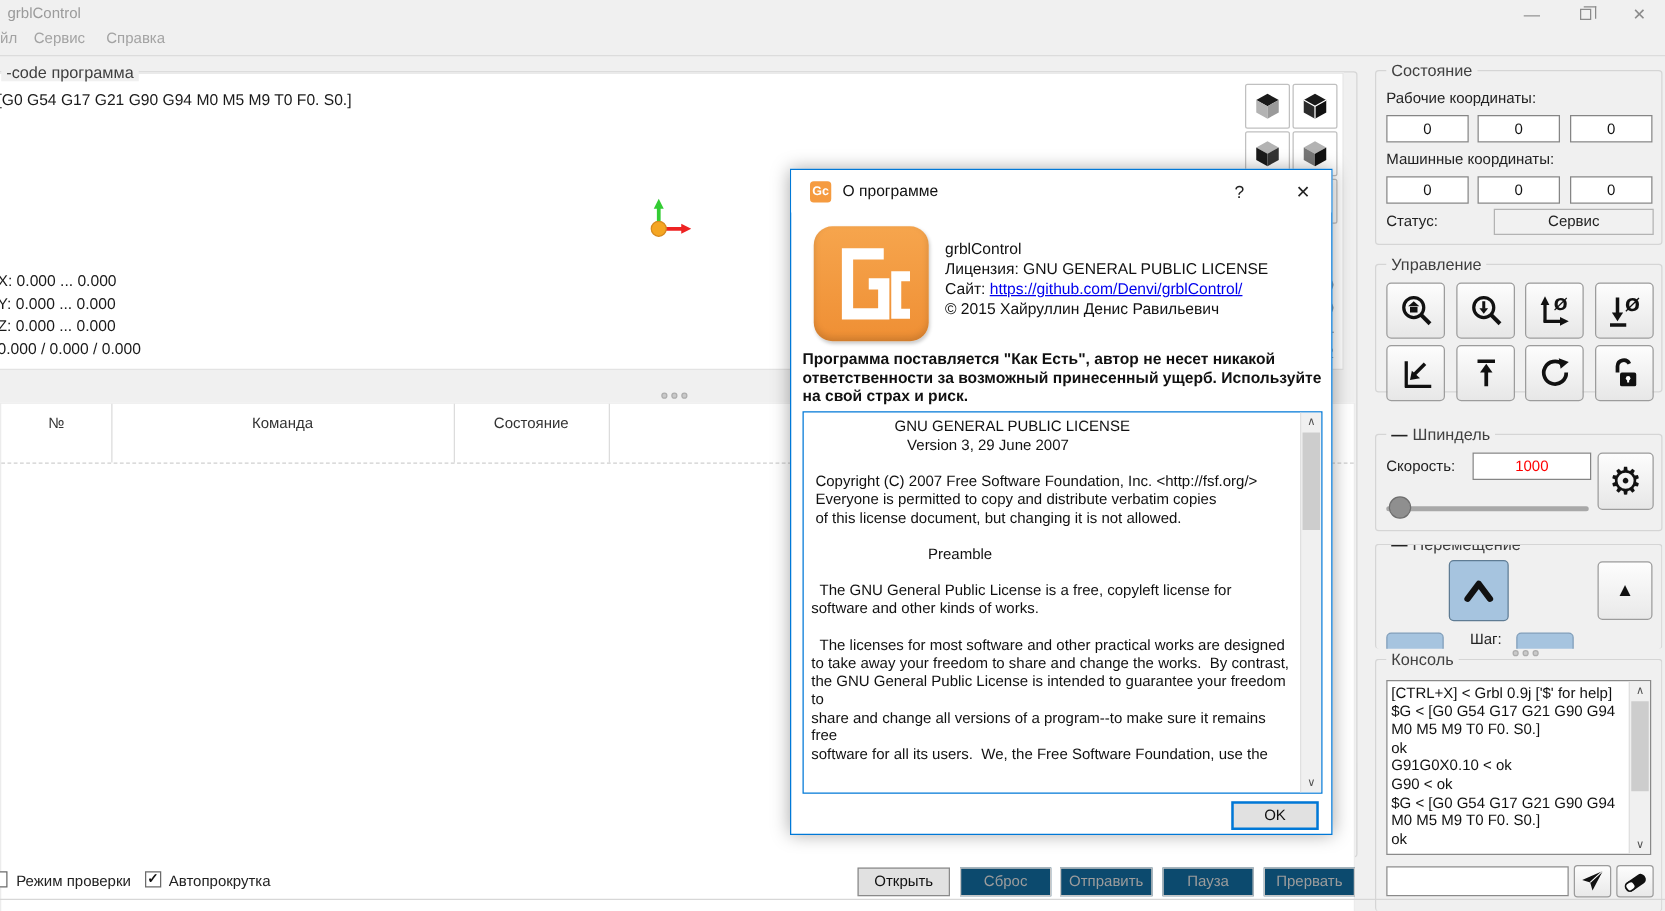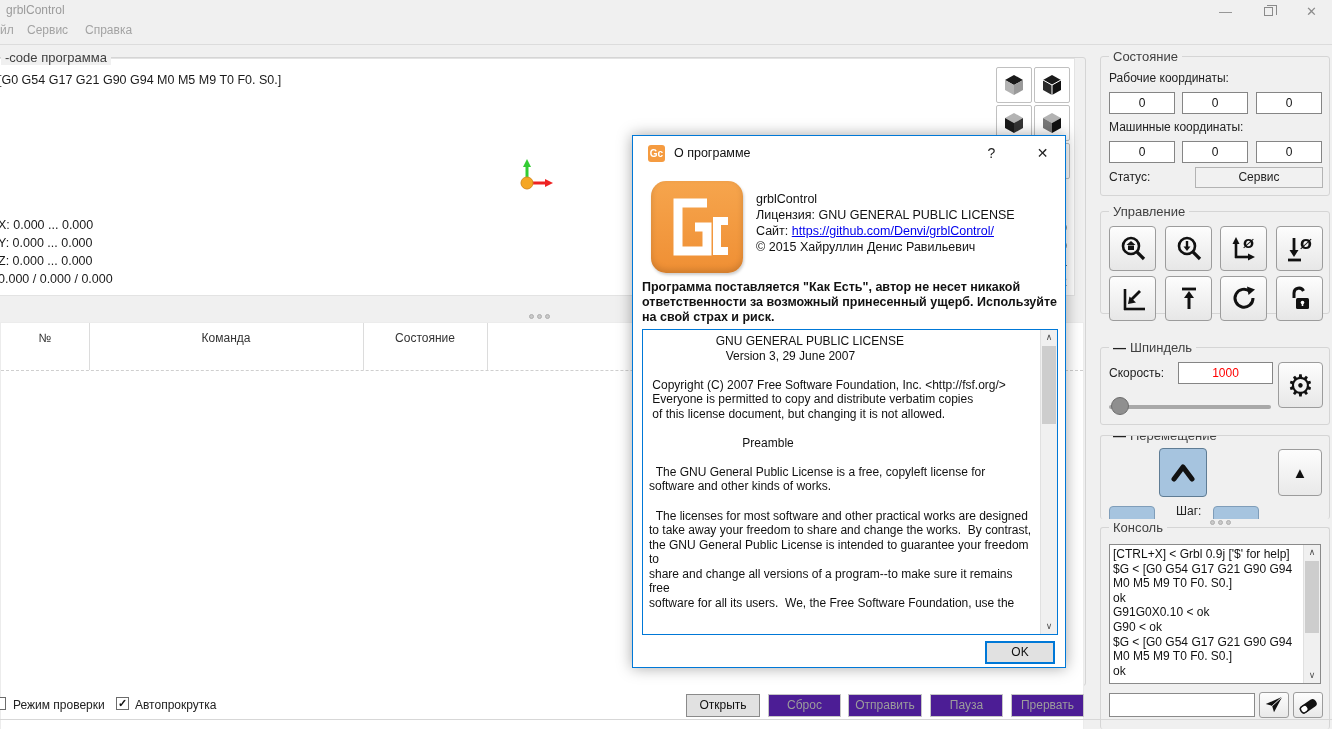--- a/index.html
+++ b/index.html
@@ -30,21 +30,21 @@
   .split-dot { width:5px; height:5px; border-radius:50%; background:#c9c9c9; border:1px solid #adadad; display:inline-block; margin:0 1.5px; }
   .table-head-cell { position:absolute; top:8px; text-align:center; color:#333; }
   .th-vline { position:absolute; width:1px; background:#dcdcdc; }
   .th-hline { position:absolute; height:0; border-top:1px dashed #cfcfcf; }
 
   
   .checkbox { position:absolute; width:13px; height:13px; background:#fff; border:1px solid #6b6b6b; font-size:11px; line-height:11px; text-align:center; color:#111; font-weight:bold; }
   .cb-label { position:absolute; color:#222; }
   .bbtn { position:absolute; height:23px; text-align:center; line-height:21px; font-size:12px; }
   .bbtn.on  { background:#e1e1e1; border:1px solid #8a8a8a; color:#111; }
-  .bbtn.off { background:#4c1d95; border:1px solid #c6c6c6; color:#9c9c9c; }
+  .bbtn.off { background:#0c4a6e; border:1px solid #c6c6c6; color:#9c9c9c; }
 
   
   .coord-box { position:absolute; width:66px; height:22px; background:#fff; border:1px solid #858585; text-align:center; line-height:20px; color:#111; }
   .field-label { position:absolute; color:#222; }
   .status-box { position:absolute; left:94px; top:110px; width:128px; height:21px; background:#f1f1f1; border:1px solid #b3b3b3; text-align:center; line-height:19px; color:#222; }
   .ctl-btn { position:absolute; width:47px; height:45px; border:1px solid #9c9c9c; border-radius:4px; background:linear-gradient(#fdfdfd,#e7e7e7); display:flex; align-items:center; justify-content:center; }
   .speed-input { position:absolute; left:77px; top:14px; width:95px; height:22px; background:#fff; border:1px solid #858585; color:#ff0000; text-align:center; line-height:20px; }
   .gear-btn { position:absolute; left:177px; top:14px; width:45px; height:46px; border:1px solid #9c9c9c; border-radius:4px; background:linear-gradient(#fdfdfd,#e7e7e7); display:flex; align-items:center; justify-content:center; font-size:30px; color:#111; }
   .slider-track { position:absolute; left:8px; top:57px; width:162px; height:4px; background:#a8a8a8; border-radius:2px; }
   .slider-handle { position:absolute; left:10px; top:49px; width:18px; height:18px; border-radius:50%; background:#8f8f8f; border:1px solid #6e6e6e; }

